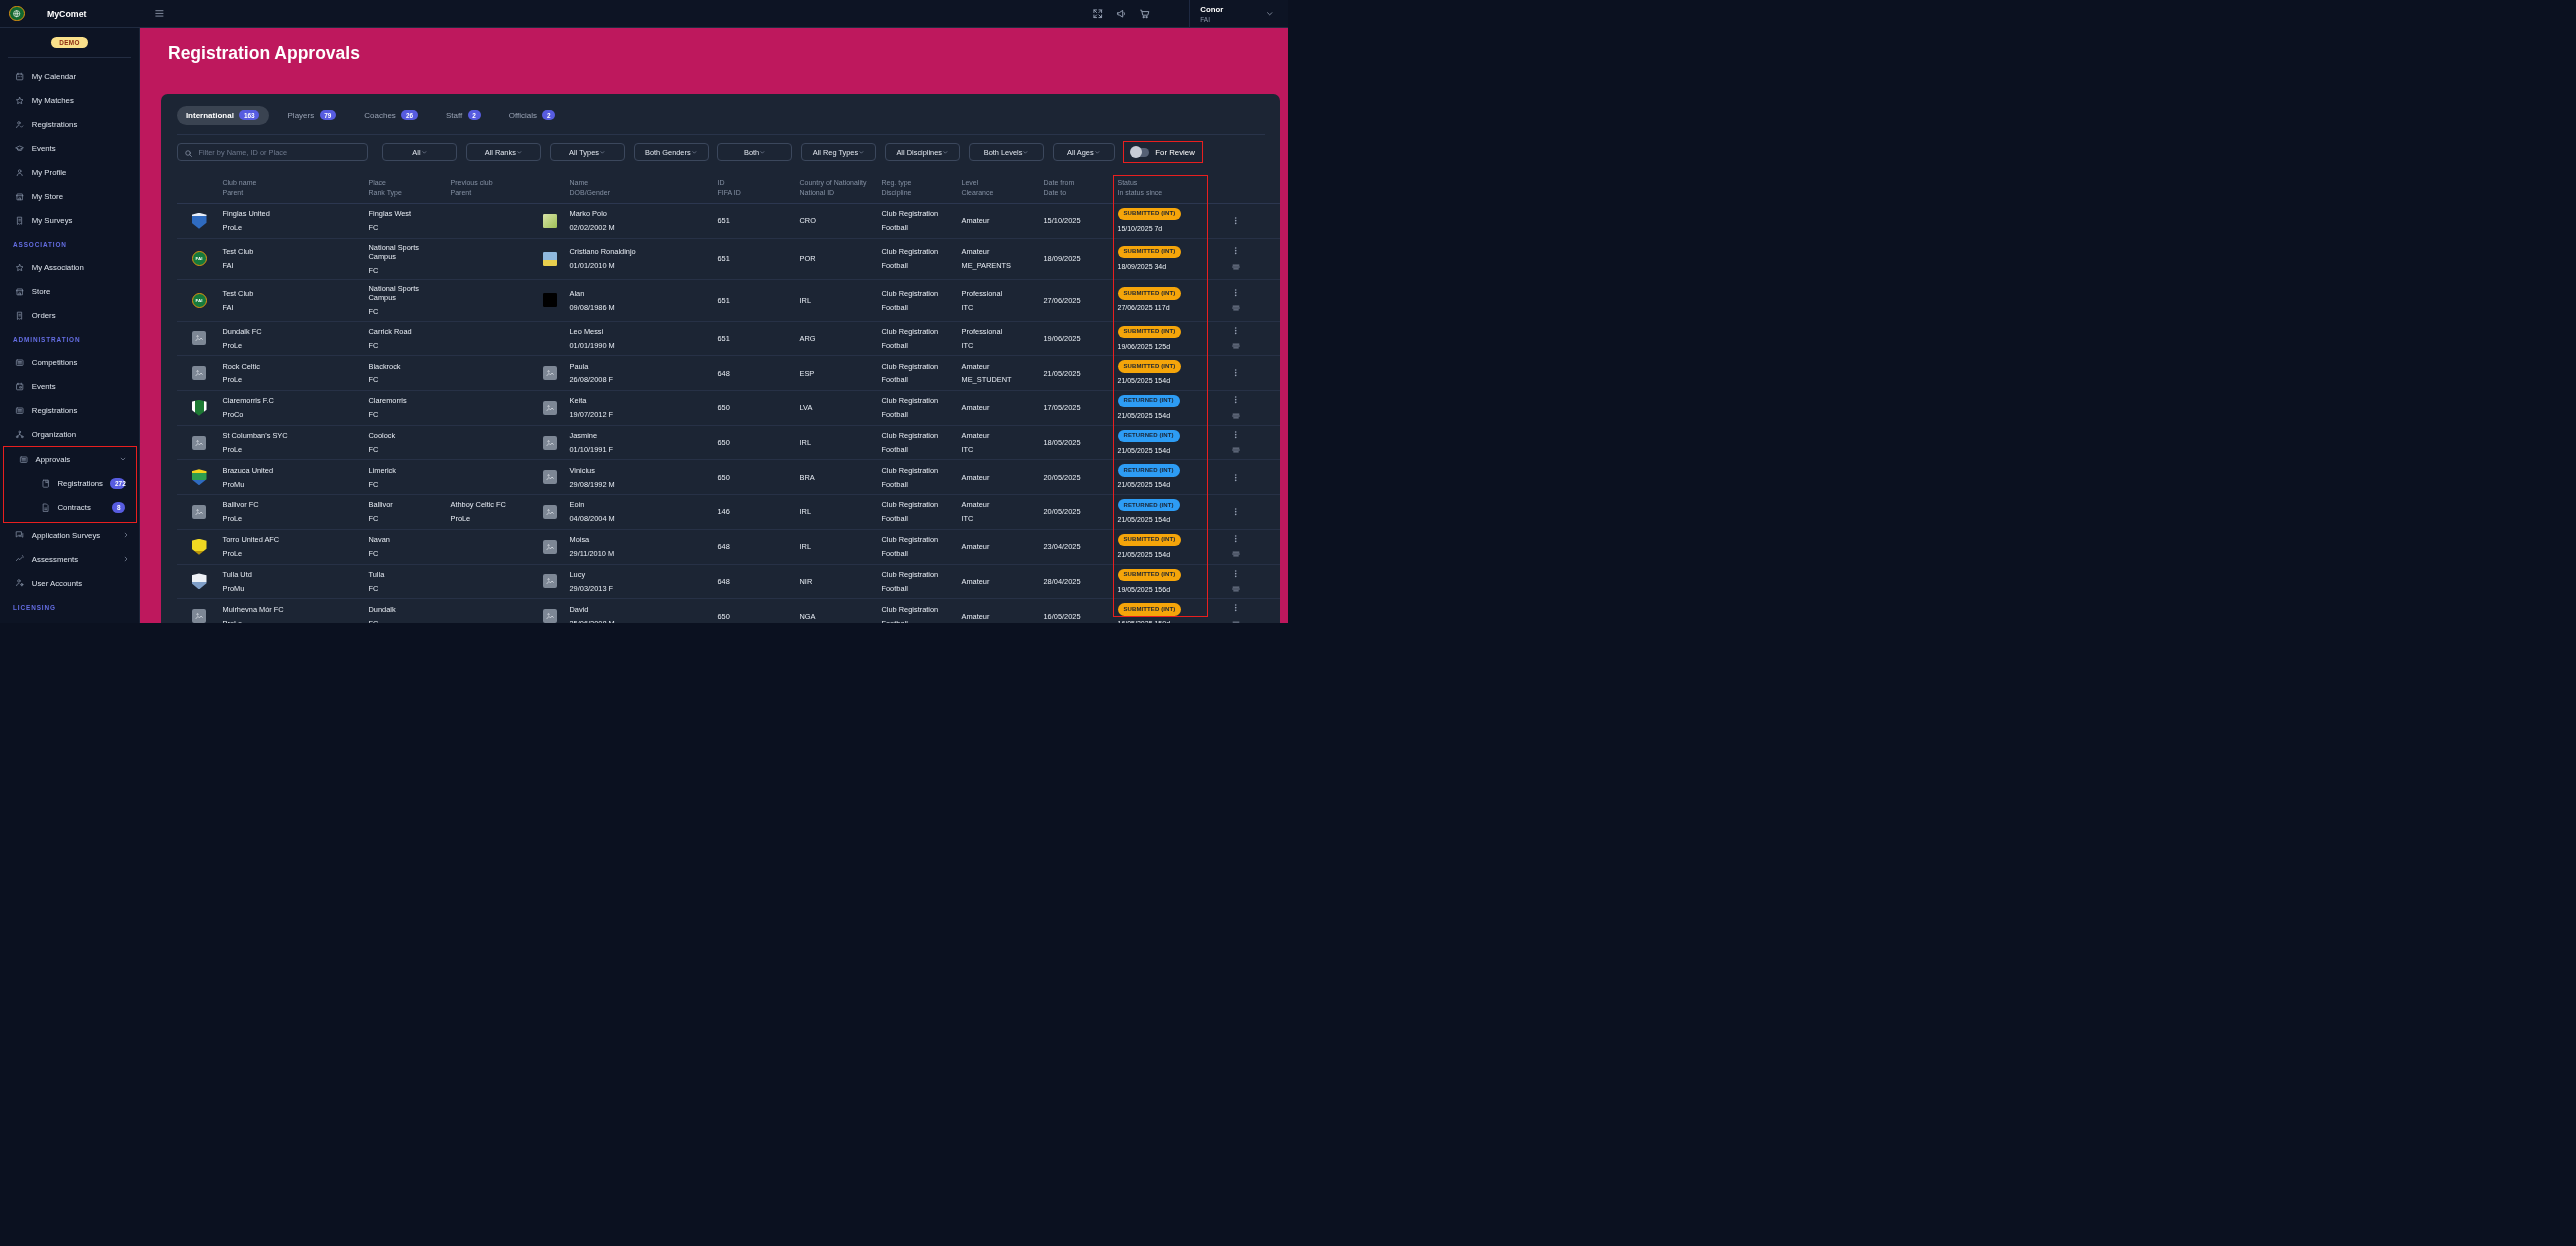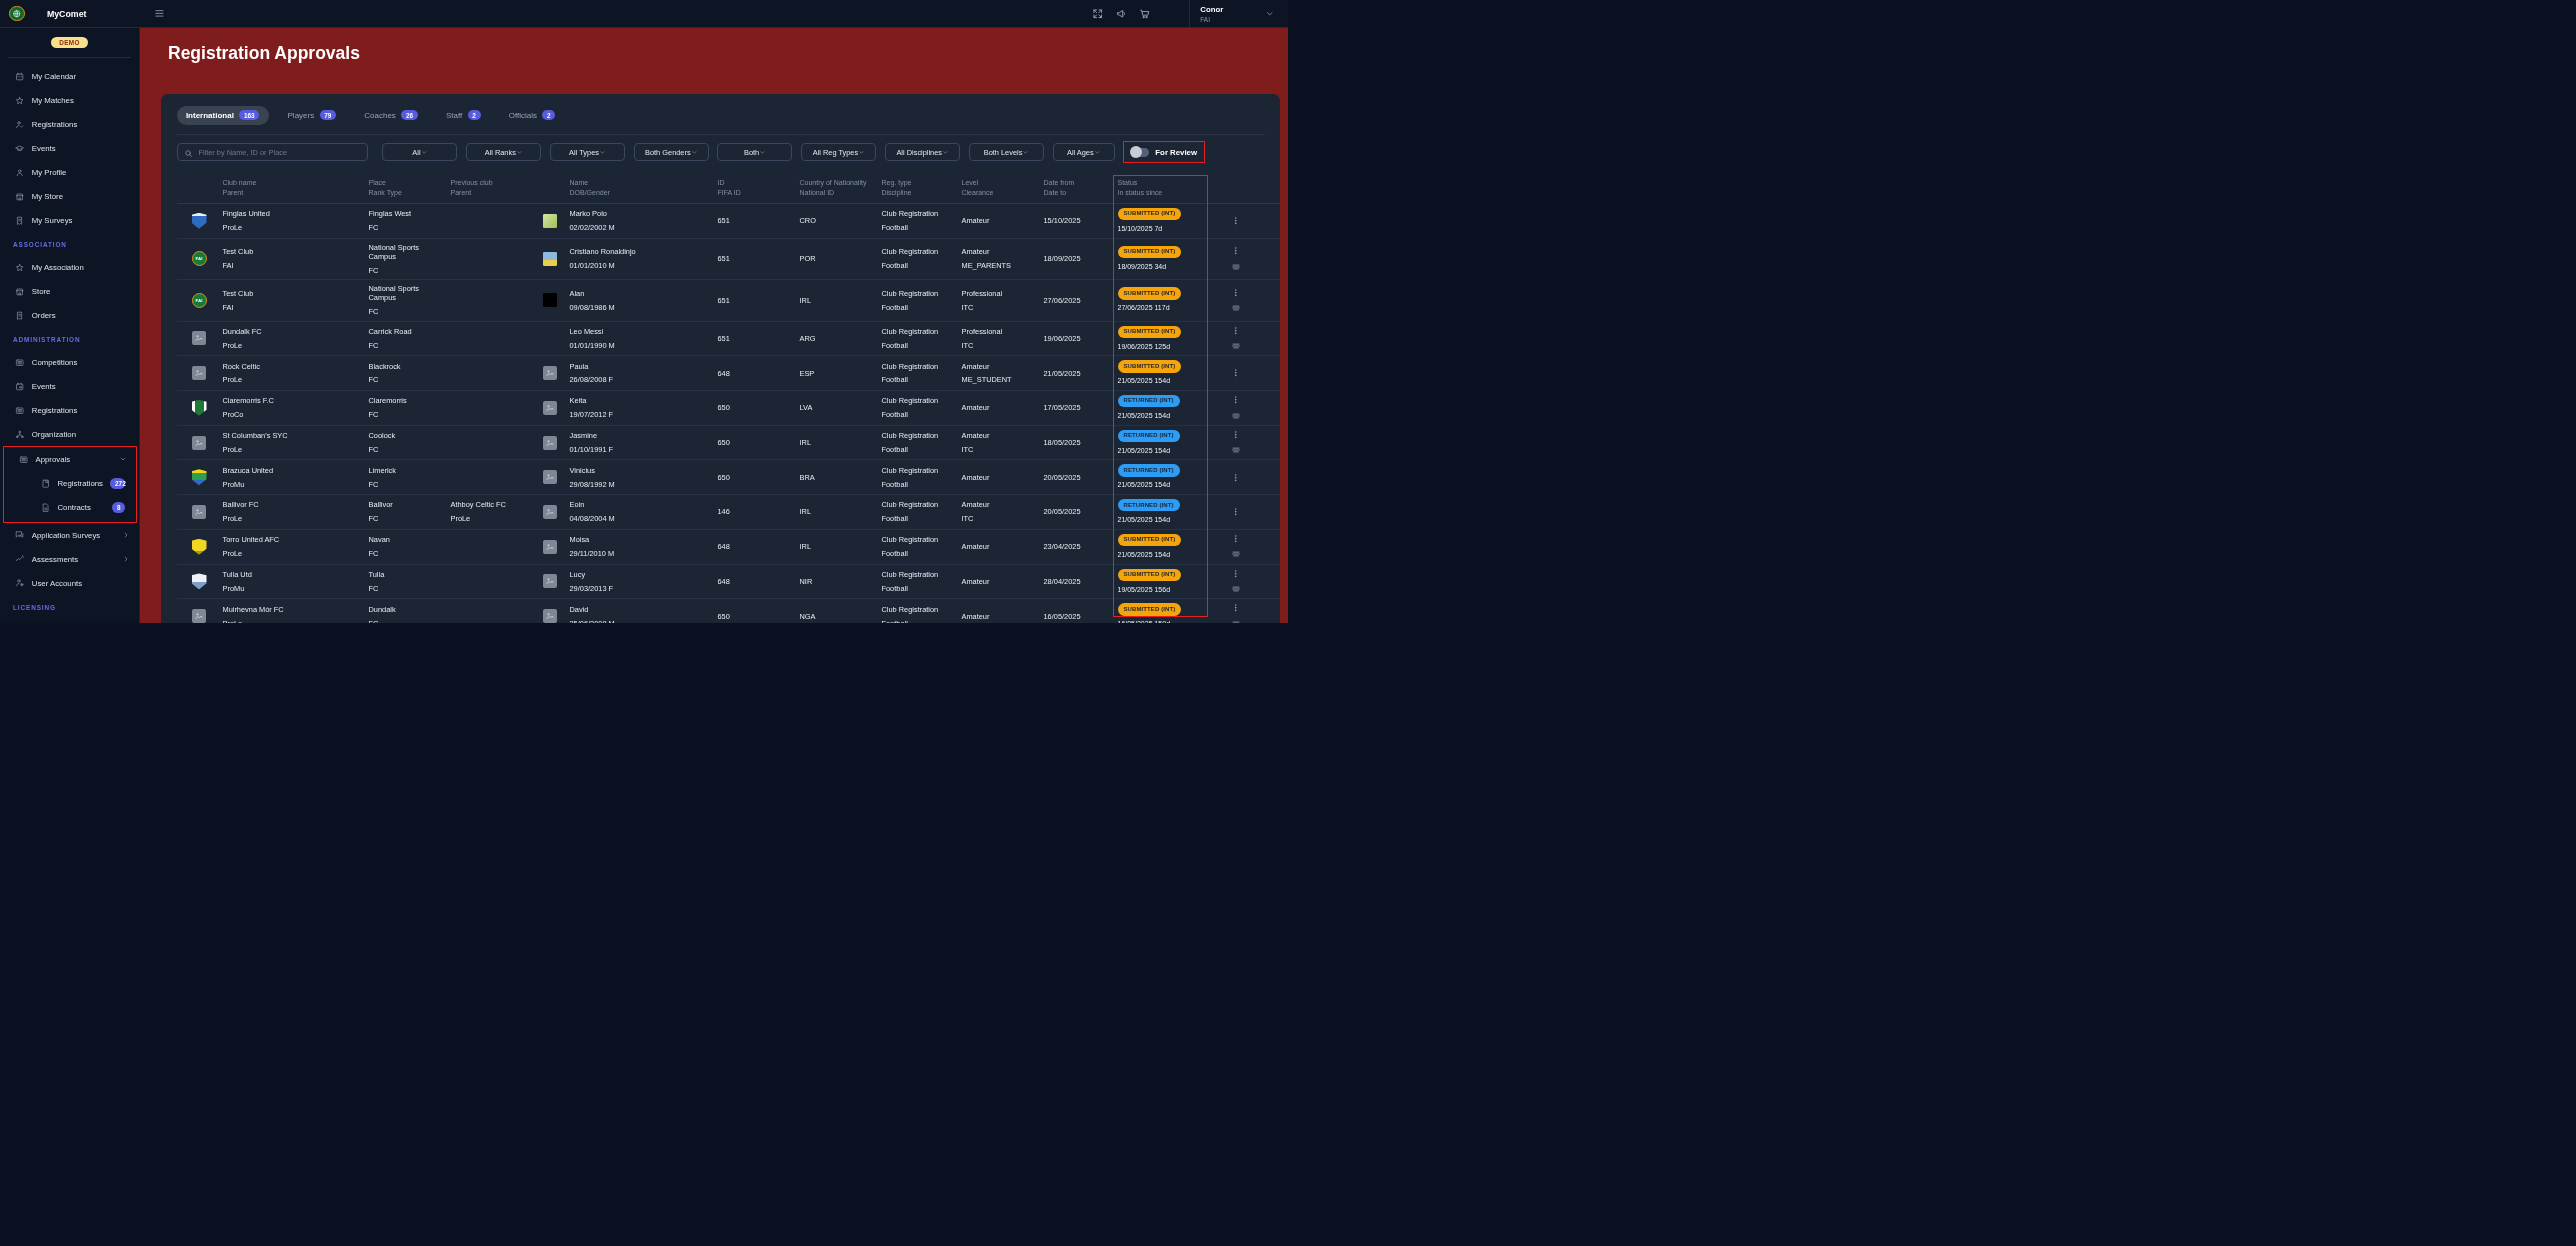--- a/index.html
+++ b/index.html
@@ -40,21 +40,21 @@
                color:#dde3ec; font-size:7.8px; cursor:pointer; }
   .side-item .icon { width:9.4px; height:9.4px; color:#7e899e; flex:0 0 9.4px; }
   .side-item.sub { padding-left:37px; }
   .badge-pill { margin-left:auto; margin-right:10.8px; background:#575ce0; color:#fff; font-size:6.4px;
                 font-weight:700; border-radius:6px; padding:1.7px 4.7px; min-width:10px; text-align:center; }
   .side-chevron { margin-left:auto; margin-right:9.4px; width:8px; height:8px; color:#8d97ab; }
   .section-label { color:#656ee4; font-size:6.4px; font-weight:700; letter-spacing:0.9px;
                    padding-left:13px; margin-top:5.4px; margin-bottom:4px; height:13.5px; display:flex; align-items:center; }
   .red-box { border:1.3px solid #e81f1f; margin:0 2px 0 2.7px; padding-bottom:2.7px; }
   
-  .main { position:absolute; left:140px; top:28px; right:0; bottom:0; background:#7f1d1d; }
+  .main { position:absolute; left:140px; top:28px; right:0; bottom:0; background:#be185d; }
   .page-title { position:absolute; left:28px; top:15px; font-size:17.5px; font-weight:700; color:#fff; }
   .card { position:absolute; left:21px; top:66px; right:8px; bottom:0; background:#1c2534;
           border-radius:6.7px 6.7px 0 0; padding-left:15.5px; }
   .tabs { display:flex; align-items:center; gap:9.4px; margin-top:11.5px; height:19.6px; }
   .tab { display:flex; align-items:center; gap:5.4px; padding:0 9.4px; height:19.6px; border-radius:10px;
          color:#98a2b3; font-size:8px; cursor:pointer; }
   .tab.active { background:#3a4351; color:#fff; font-weight:700; }
   .tab-count { background:#575ce0; color:#fff; font-size:6.4px; font-weight:700; padding:1.7px 4.7px; border-radius:6px; }
   .tabs-divider { height:0.7px; background:#29344a; margin:8.8px 15.5px 0 0; }
   .filters { display:flex; align-items:center; margin-top:8.8px; height:18px; }
@@ -66,21 +66,21 @@
   .search-box input::placeholder { color:#6f7a8e; }
   .select { height:18px; border:0.7px solid #3b475c; border-radius:4px; display:flex; align-items:center;
             justify-content:center; padding:0 6px; font-size:7.4px; color:#e3e8f0; width:75px;
             margin-left:8.8px; cursor:pointer; flex:0 0 auto; }
   .select.narrow { width:62px; }
   .select .caret { width:6.7px; height:6.7px; color:#97a1b4; }
   .toggle-wrap { display:flex; align-items:center; gap:6px; border:1.3px solid #e81f1f; padding:5.4px 7.4px;
                  margin-left:8.8px; cursor:pointer; }
   .toggle { width:17.5px; height:8.8px; background:#556074; border-radius:4.7px; position:relative; flex:0 0 17.5px; }
   .knob { position:absolute; left:-2px; top:-1.7px; width:12px; height:12px; border-radius:50%; background:#c7ccd6; }
-  .toggle-label { font-size:7.8px; color:#fff; white-space:nowrap;font-weight:bold; }
+  .toggle-label { font-size:7.8px; color:#fff; white-space:nowrap; }
   
   .grid { display:grid; padding-left:15px;
           grid-template-columns:31px 146px 82px 92px 27px 148px 82px 82px 80px 82px 74px 101px 40px; }
   .thead { margin-top:17.5px; color:#8490a3; font-size:7px; padding-bottom:6.7px; border-bottom:0.7px solid #2c3750; }
   .hcell { display:flex; flex-direction:column; gap:3.4px; padding-right:5.4px; }
   .trow { border-bottom:0.7px solid #273146; min-height:34px; padding-top:4px; padding-bottom:4px; align-items:center; cursor:pointer; }
   .cell { display:flex; flex-direction:column; gap:4.7px; font-size:7.4px; color:#e8edf4; justify-content:center; padding-right:5.4px; line-height:1.25; }
   .cell.center-icon { align-items:flex-start; }
   .ph { display:inline-flex; width:14px; height:14px; border-radius:2px; background:#7d8795; color:#d6dbe2;
         align-items:center; justify-content:center; }

